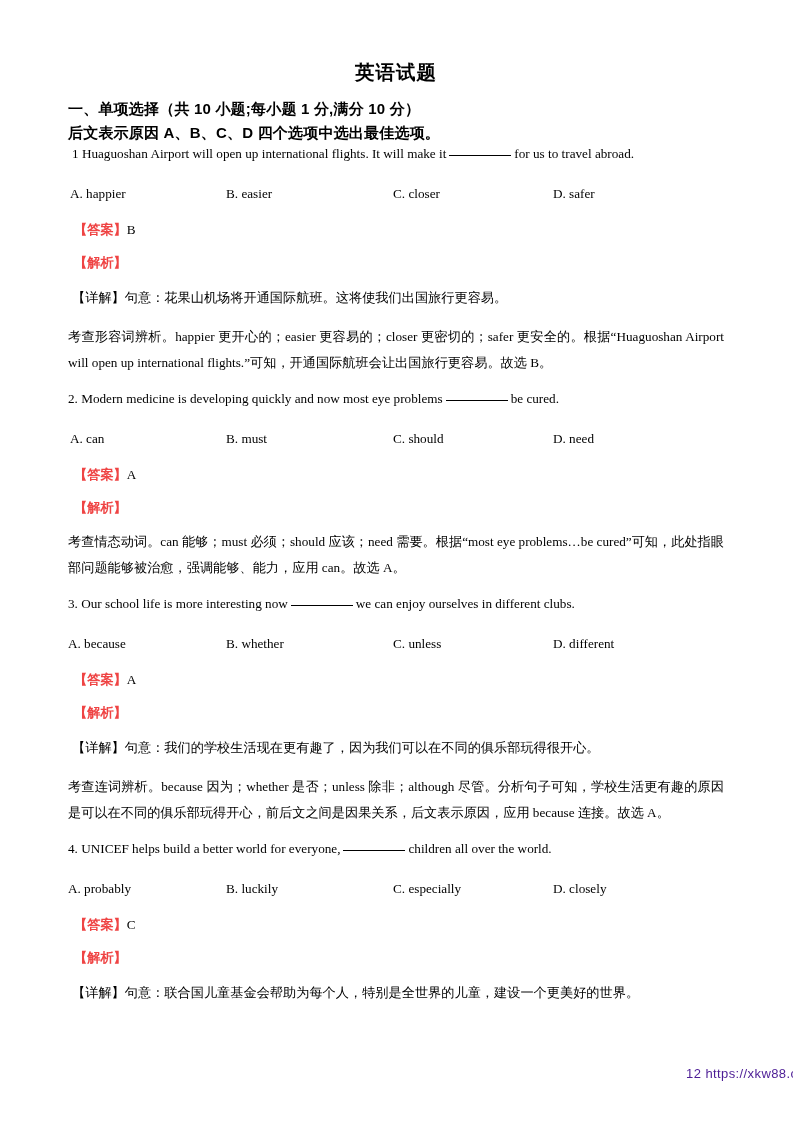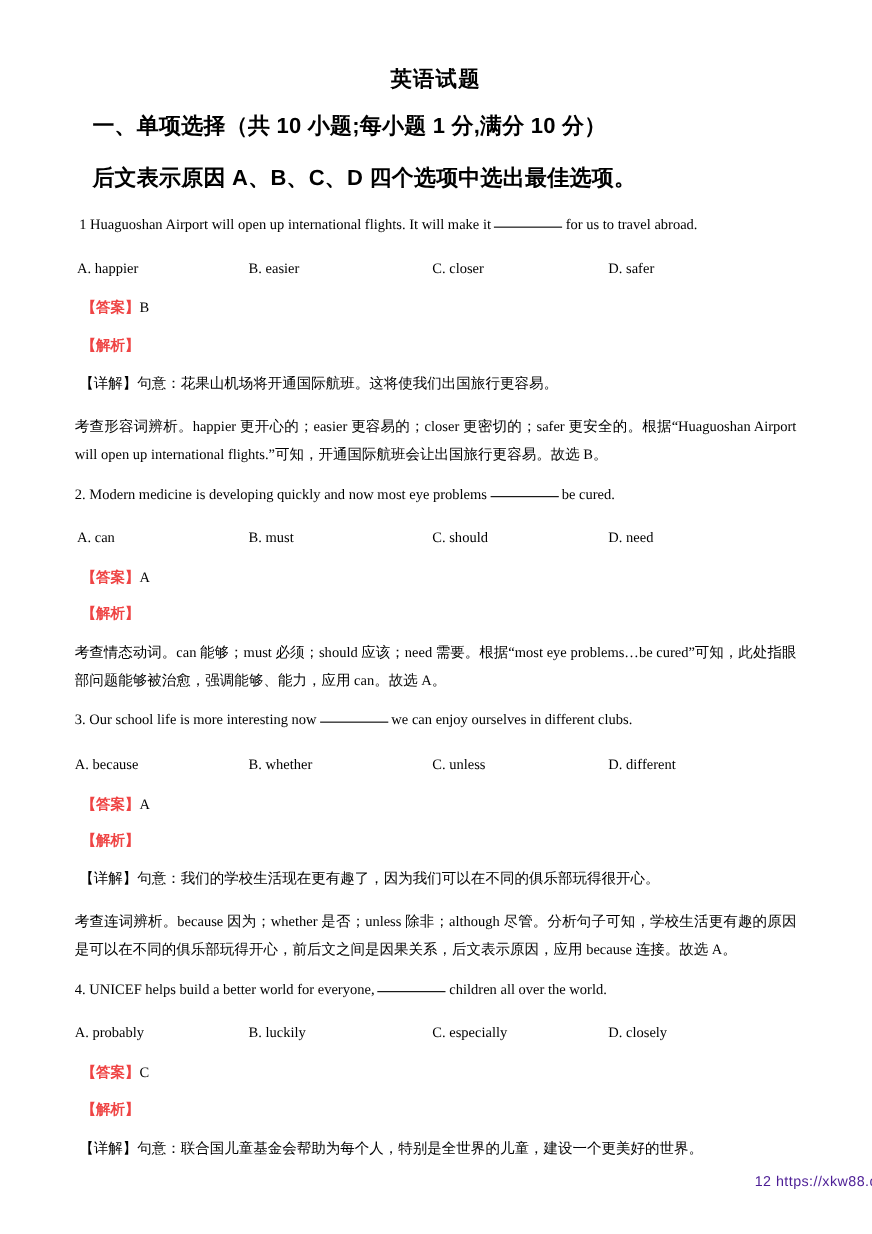--- a/index.html
+++ b/index.html
@@ -32,27 +32,26 @@
     font-family: "Liberation Sans", "DejaVu Sans", sans-serif;
     font-weight: bold;
     font-size: 19.5px;
     letter-spacing: 1px;
     margin: 0 0 13px 0;
     line-height: 1.25;
   }
   .section-heading {
     font-family: "Liberation Sans", "DejaVu Sans", sans-serif;
     font-weight: bold;
-    font-size: 20px;
+    font-size: 15px;
     line-height: 1.55;
-    margin: 16px;
+    margin: 0;
     letter-spacing: 0.2px;
   }
   .q-block {
-    margin-top: 13px;
   }
   .q-stem {
     font-size: 13.2px;
     line-height: 1.35;
     margin: 0 0 0 0;
     white-space: nowrap;
   }
   .q-stem.indent-sm { padding-left: 4px; }
   .blank-line {
     display: inline-block;

